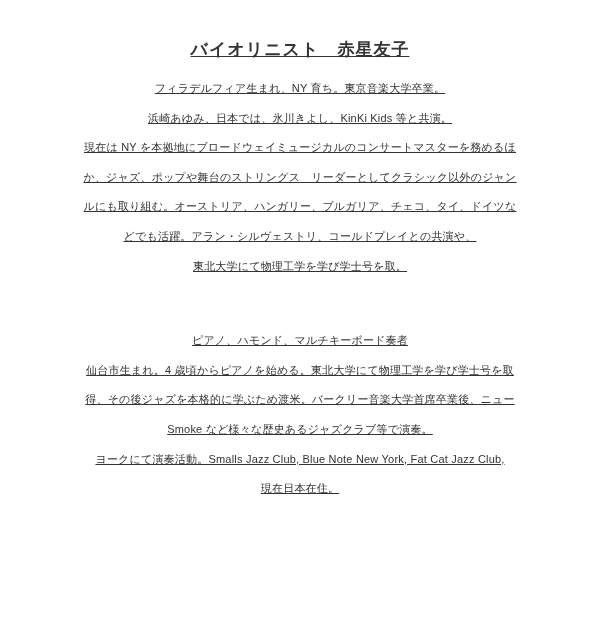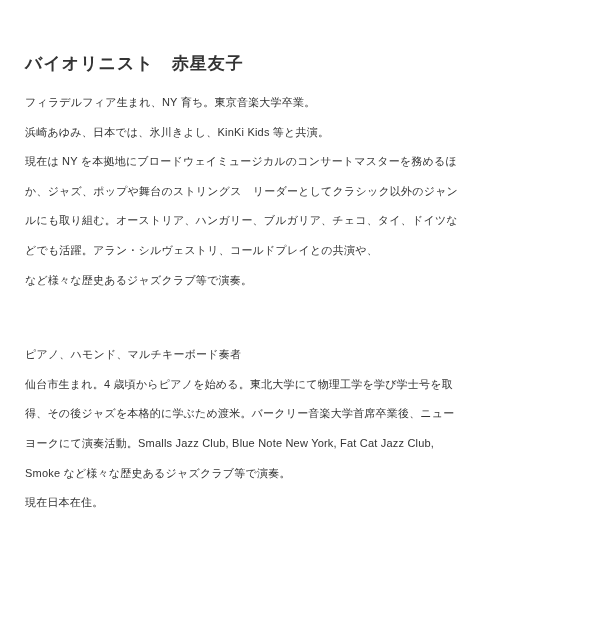--- a/index.html
+++ b/index.html
@@ -13,22 +13,23 @@
     height: 631px;
     background: #ffffff;
     box-sizing: border-box;
     padding-top: 34px;
     overflow: hidden;
     font-family: "Liberation Sans", "DejaVu Sans", sans-serif;
     color: #333333;
   }
   .content {
     width: 550px;
-    margin: 18px auto;
-    text-align: left;
+    margin: 4px auto;
+    text-align: center;
+    text-decoration: underline;
   }
   .section-title {
     font-size: 17px;
     font-weight: 700;
     line-height: 24px;
     letter-spacing: 1px;
     margin: 0 0 12px 0;
     white-space: nowrap;
   }
   .bio-line {
@@ -48,26 +49,26 @@
   <div class="content">
 
     <div class="section">
       <div class="section-title">バイオリニスト　赤星友子</div>
       <div class="bio-line">フィラデルフィア生まれ、NY 育ち。東京音楽大学卒業。</div>
       <div class="bio-line">浜崎あゆみ、日本では、氷川きよし、KinKi Kids 等と共演。</div>
       <div class="bio-line">現在は NY を本拠地にブロードウェイミュージカルのコンサートマスターを務めるほ</div>
       <div class="bio-line">か、ジャズ、ポップや舞台のストリングス　リーダーとしてクラシック以外のジャン</div>
       <div class="bio-line">ルにも取り組む。オーストリア、ハンガリー、ブルガリア、チェコ、タイ、ドイツな</div>
       <div class="bio-line">どでも活躍。アラン・シルヴェストリ、コールドプレイとの共演や、</div>
-      <div class="bio-line">など様々な歴史あるジャズクラブ等で演奏。</div>
+      <div class="bio-line">東北大学にて物理工学を学び学士号を取。</div>
     </div>
 
     <div class="section">
       <div class="bio-line">ピアノ、ハモンド、マルチキーボード奏者</div>
       <div class="bio-line">仙台市生まれ。4 歳頃からピアノを始める。東北大学にて物理工学を学び学士号を取</div>
       <div class="bio-line">得、その後ジャズを本格的に学ぶため渡米。バークリー音楽大学首席卒業後、ニュー</div>
+      <div class="bio-line">Smoke など様々な歴史あるジャズクラブ等で演奏。</div>
       <div class="bio-line">ヨークにて演奏活動。Smalls Jazz Club, Blue Note New York, Fat Cat Jazz Club,</div>
-      <div class="bio-line">Smoke など様々な歴史あるジャズクラブ等で演奏。</div>
       <div class="bio-line">現在日本在住。</div>
     </div>
 
   </div>
 </div>
 
 </body></html>

